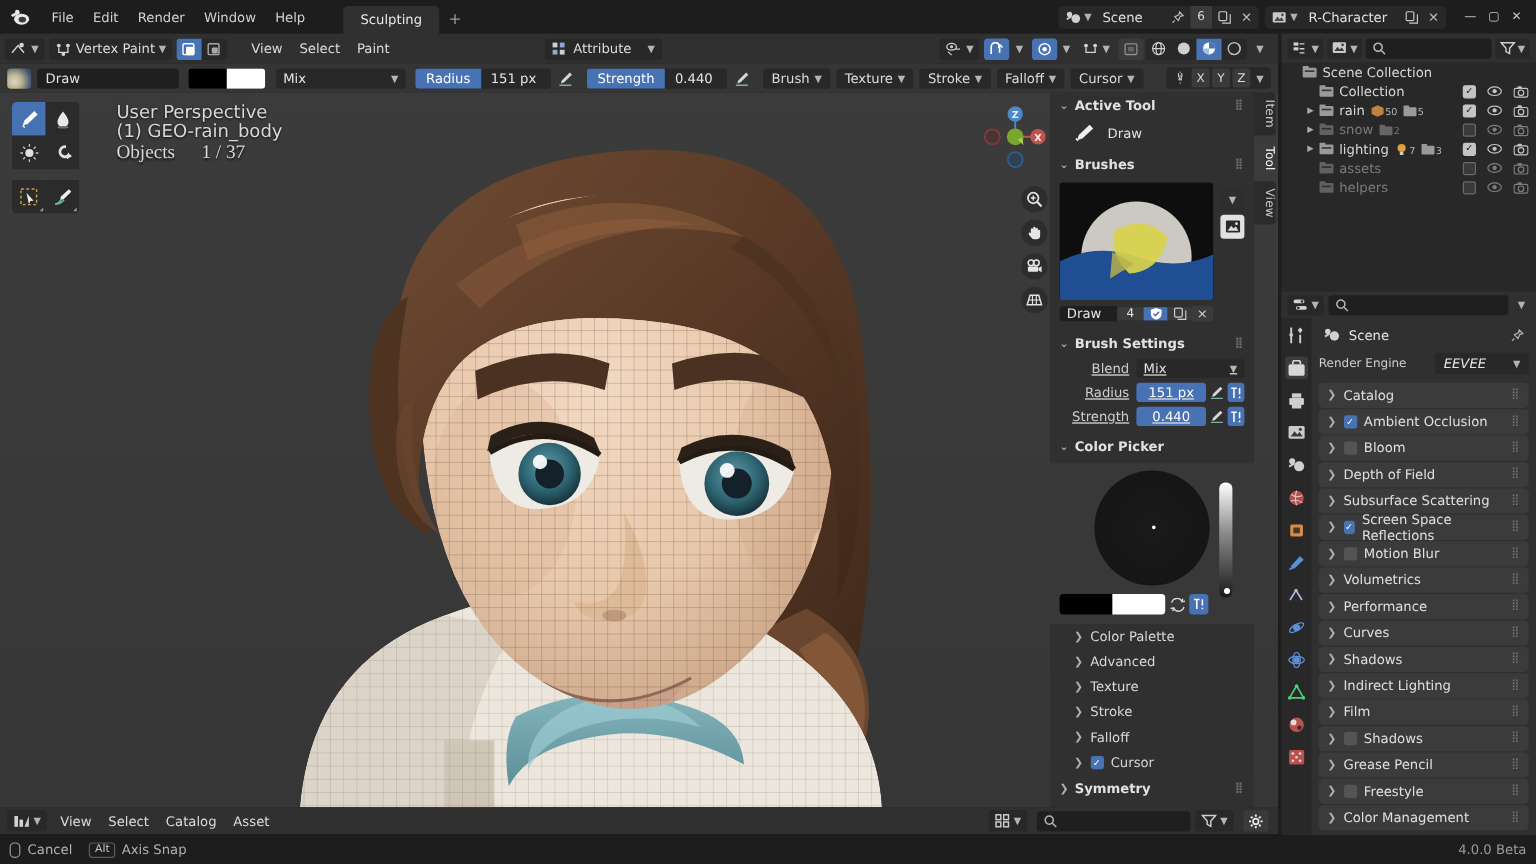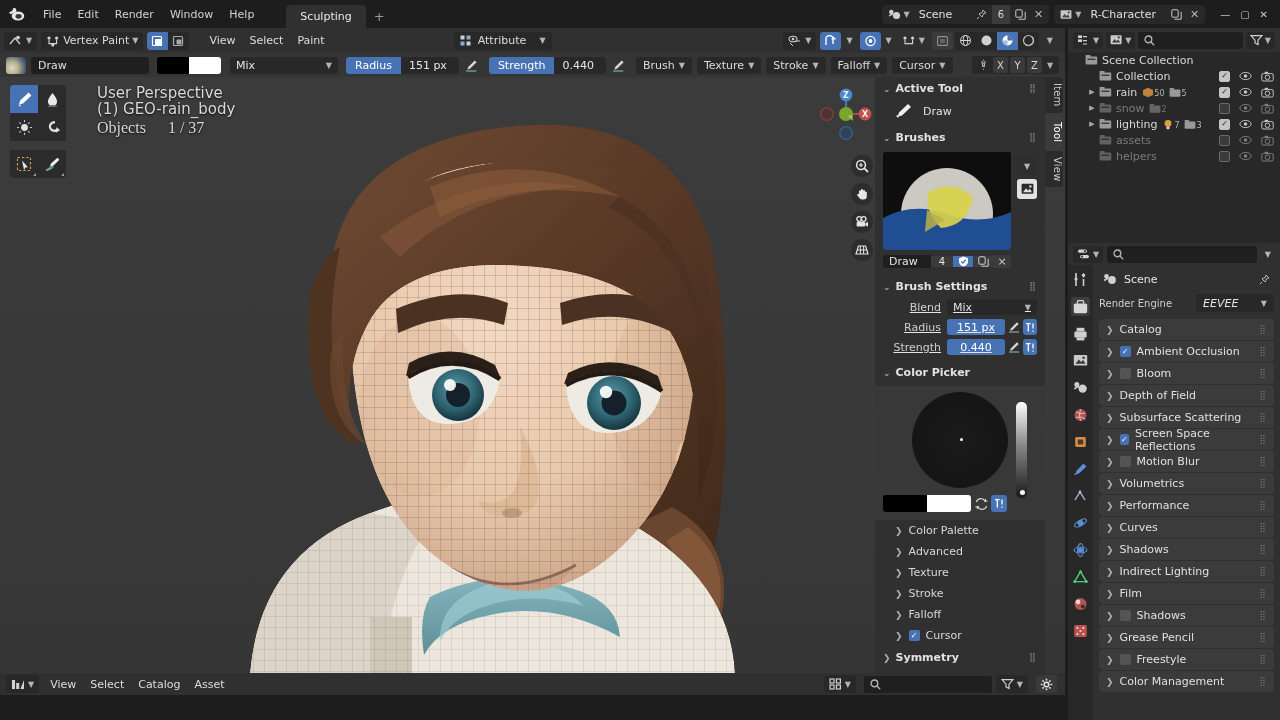--- a/index.html
+++ b/index.html
@@ -1440,14 +1440,22 @@
           </div>
           <div class="pr-panel">
             <span class="np-arrow">❯</span>
             <span>Color Management</span>
             <span class="pr-grip">⣿</span>
           </div>
         </div>
     </div>
   </div>
 
+  <div class="statusbar">
+    <span class="mouse-ico"></span>
+    <span>Cancel</span>
+    <span style="width:14px"></span>
+    <span class="kbd">Alt</span>
+    <span>Axis Snap</span>
+    <span class="st-ver">4.0.0 Beta</span>
+  </div>
 
 </div>
 
 </body></html>

